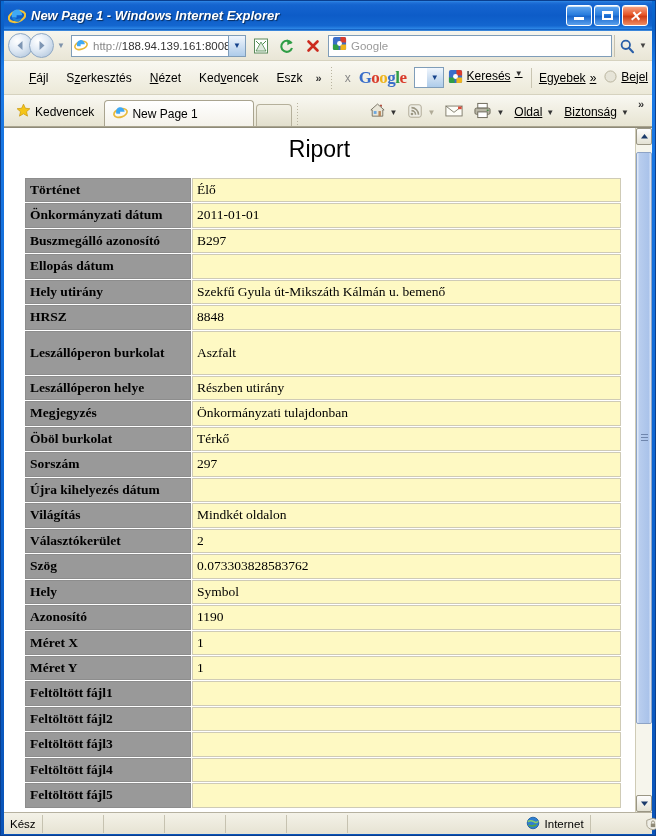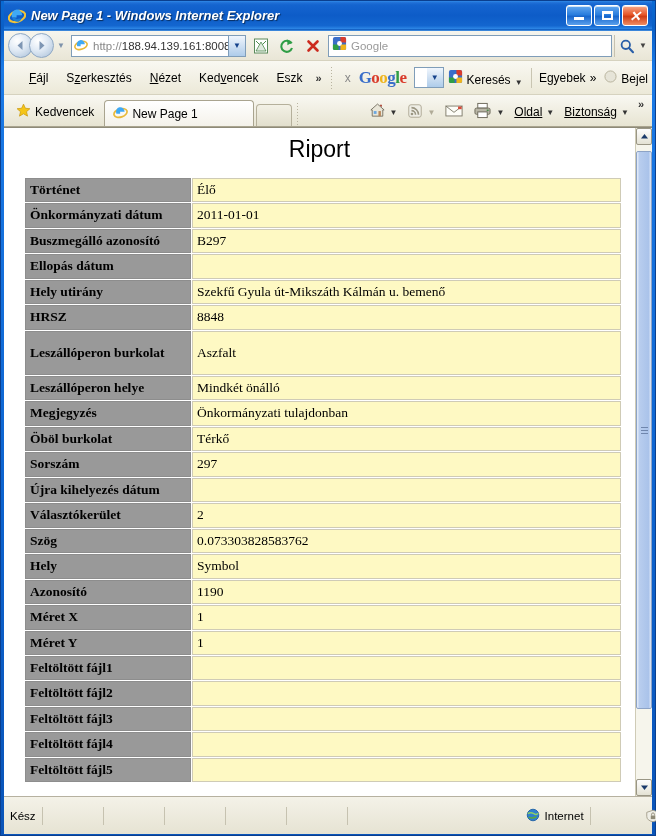--- a/index.html
+++ b/index.html
@@ -145,21 +145,21 @@
   .google-wordmark .y{color:#efb41c;} .google-wordmark .g{color:#2f9e46;}
   #ginput {
     width: 78px; height: 21px; margin-left: 7px;
     border: 1px solid #7f9db9; background:#fff; display:flex; align-items:center;
   }
   #ginput .drop{
     margin-left:auto; width:16px; height:19px;
     background: linear-gradient(to bottom,#f0f6fd 0%,#cfe0f2 50%,#aeccea 100%);
     display:flex;align-items:center;justify-content:center; color:#15428b; font-size:8px;
   }
-  #gtoolbar .gitem { display:flex; align-items:flex-end; padding: 0 4px; white-space:nowrap; font-size:12px;}
+  #gtoolbar .gitem { display:flex; align-items:flex-start; padding: 0 4px; white-space:nowrap; font-size:12px;text-decoration:underline;}
   #gtoolbar .gitem .cap { margin-left:4px; }
   .gsep { width:1px; height:20px; background:#c9c5b2; margin:0 4px; }
 
   
   #tabrow {
     height: 32px; display:flex; align-items:flex-end;
     background: linear-gradient(to bottom,#f9f8f2 0%,#e7e4d2 100%);
     border-bottom: 1px solid #a9a48f;
     padding-left: 8px;
   }
@@ -240,21 +240,21 @@
     position:absolute; left:0; right:0;
     background: linear-gradient(to right,#e8effb 0%,#b8cdee 18%,#aac3ea 82%,#dce7f8 100%);
     border: 1px solid #8da3c6; border-radius: 2px;
     display:flex; align-items:center; justify-content:center;
   }
   .sthumb .grip { width:7px; height:7px;
     background-image: repeating-linear-gradient(to bottom,#6f86ad 0 1px, transparent 1px 3px); }
 
   
   #statusbar {
-    height: 38px; display:flex; align-items:center;
+    height: 22px; display:flex; align-items:center;
     background: linear-gradient(to bottom,#f4f2e8 0%,#e6e3d3 100%);
     border-top: 1px solid #b6b1a0;
     font-size: 11.5px; color:#000;gap:48px;
   }
   #statusbar .cell { height:18px; border-right: 1px solid #c6c2b0; display:flex; align-items:center; padding: 0 6px;}
   #statusbar .s-ready { width: 188px; }
   #statusbar .s-blank { width: 22px; }
   #statusbar .s-zone { flex: 1; display:flex; align-items:center; padding-left: 130px; }
   #statusbar .s-zone .globe { margin-right: 5px; }
   #statusbar .s-prot { width: 46px; display:flex; align-items:center; justify-content:center; }
@@ -509,37 +509,41 @@
               <tr>
                 <td class="k">HRSZ</td>
                 <td class="v">8848</td>
               </tr>
               <tr class="tall">
                 <td class="k">Leszállóperon burkolat</td>
                 <td class="v">Aszfalt</td>
               </tr>
               <tr>
                 <td class="k">Leszállóperon helye</td>
-                <td class="v">Mindkét önálló</td>
+                <td class="v">Részben utirány</td>
               </tr>
               <tr>
                 <td class="k">Megjegyzés</td>
                 <td class="v">Önkormányzati tulajdonban</td>
               </tr>
               <tr>
                 <td class="k">Öböl burkolat</td>
                 <td class="v">Térkő</td>
               </tr>
               <tr>
                 <td class="k">Sorszám</td>
                 <td class="v">297</td>
               </tr>
               <tr>
                 <td class="k">Újra kihelyezés dátum</td>
                 <td class="v"></td>
+              </tr>
+              <tr>
+                <td class="k">Világítás</td>
+                <td class="v">Mindkét oldalon</td>
               </tr>
               <tr>
                 <td class="k">Választókerület</td>
                 <td class="v">2</td>
               </tr>
               <tr>
                 <td class="k">Szög</td>
                 <td class="v">0.073303828583762</td>
               </tr>
               <tr>

